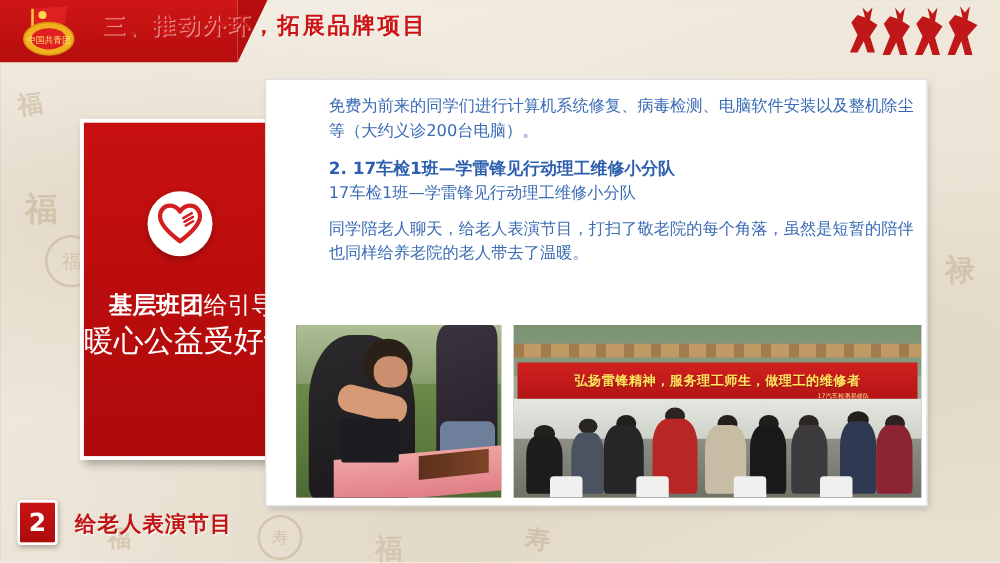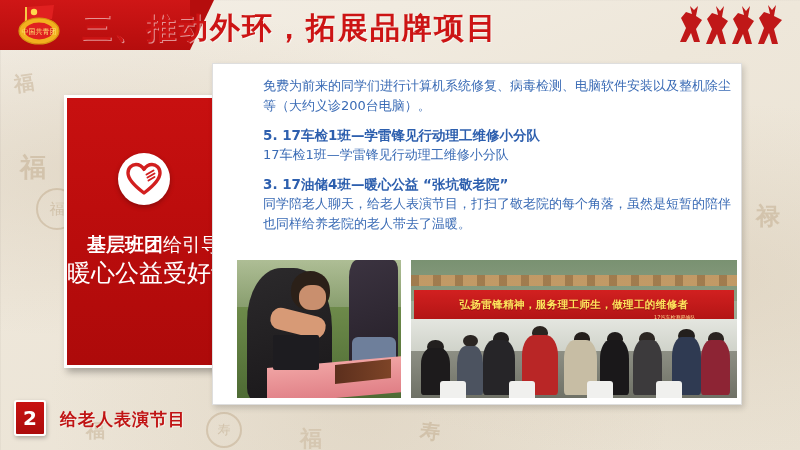--- a/index.html
+++ b/index.html
@@ -42,21 +42,21 @@
   }
   .header-redblock:after{
     content:"";position:absolute;right:-24px;top:0;
     border-top:50px solid #b50d0d;border-right:24px solid transparent;
   }
   .emblem{
     position:absolute;left:8px;top:3px;width:62px;height:45px;
   }
   .header-title{
     position:absolute;left:82px;top:8px;
-    font-size:30px;font-weight:700;color:#cc1414;letter-spacing:2px;
+    font-size:18px;font-weight:700;color:#cc1414;letter-spacing:2px;
     text-shadow:1px 1px 0 rgba(255,255,255,.55);
     white-space:nowrap;
   }
   .header-figures{position:absolute;right:12px;top:2px;width:120px;height:46px;}
 
   
   .red-card{
     position:absolute;left:64px;top:95px;width:160px;height:273px;
     background:linear-gradient(180deg,#c81010 0%,#b90c0c 55%,#ad0a0a 100%);
     border:3px solid #ffffff;
@@ -222,25 +222,24 @@
   </svg>
 </div>
 
 <div class="panel">
 
   <div class="items">
     <div class="item">
       <div class="item-body">免费为前来的同学们进行计算机系统修复、病毒检测、电脑软件安装以及整机除尘等（大约义诊200台电脑）。</div>
     </div>
     <div class="item">
-      <div class="item-title">5. 17车检1班—学雷锋见行动理工维修小分队</div>
+      <div class="item-title">2. 17车检1班—学雷锋见行动理工维修小分队</div>
       <div class="item-body">17车检1班—学雷锋见行动理工维修小分队</div>
     </div>
     <div class="item">
-      <div class="item-title">3. 17油储4班—暖心公益 “张坑敬老院”</div>
       <div class="item-body">同学陪老人聊天，给老人表演节目，打扫了敬老院的每个角落，虽然是短暂的陪伴也同样给养老院的老人带去了温暖。</div>
     </div>
   </div>
 
   <div class="photos">
 
     <div class="photo photo-left">
       <div class="pl-sky"></div>
       <div class="pl-tent"></div>
       <div class="pl-person2"></div>

